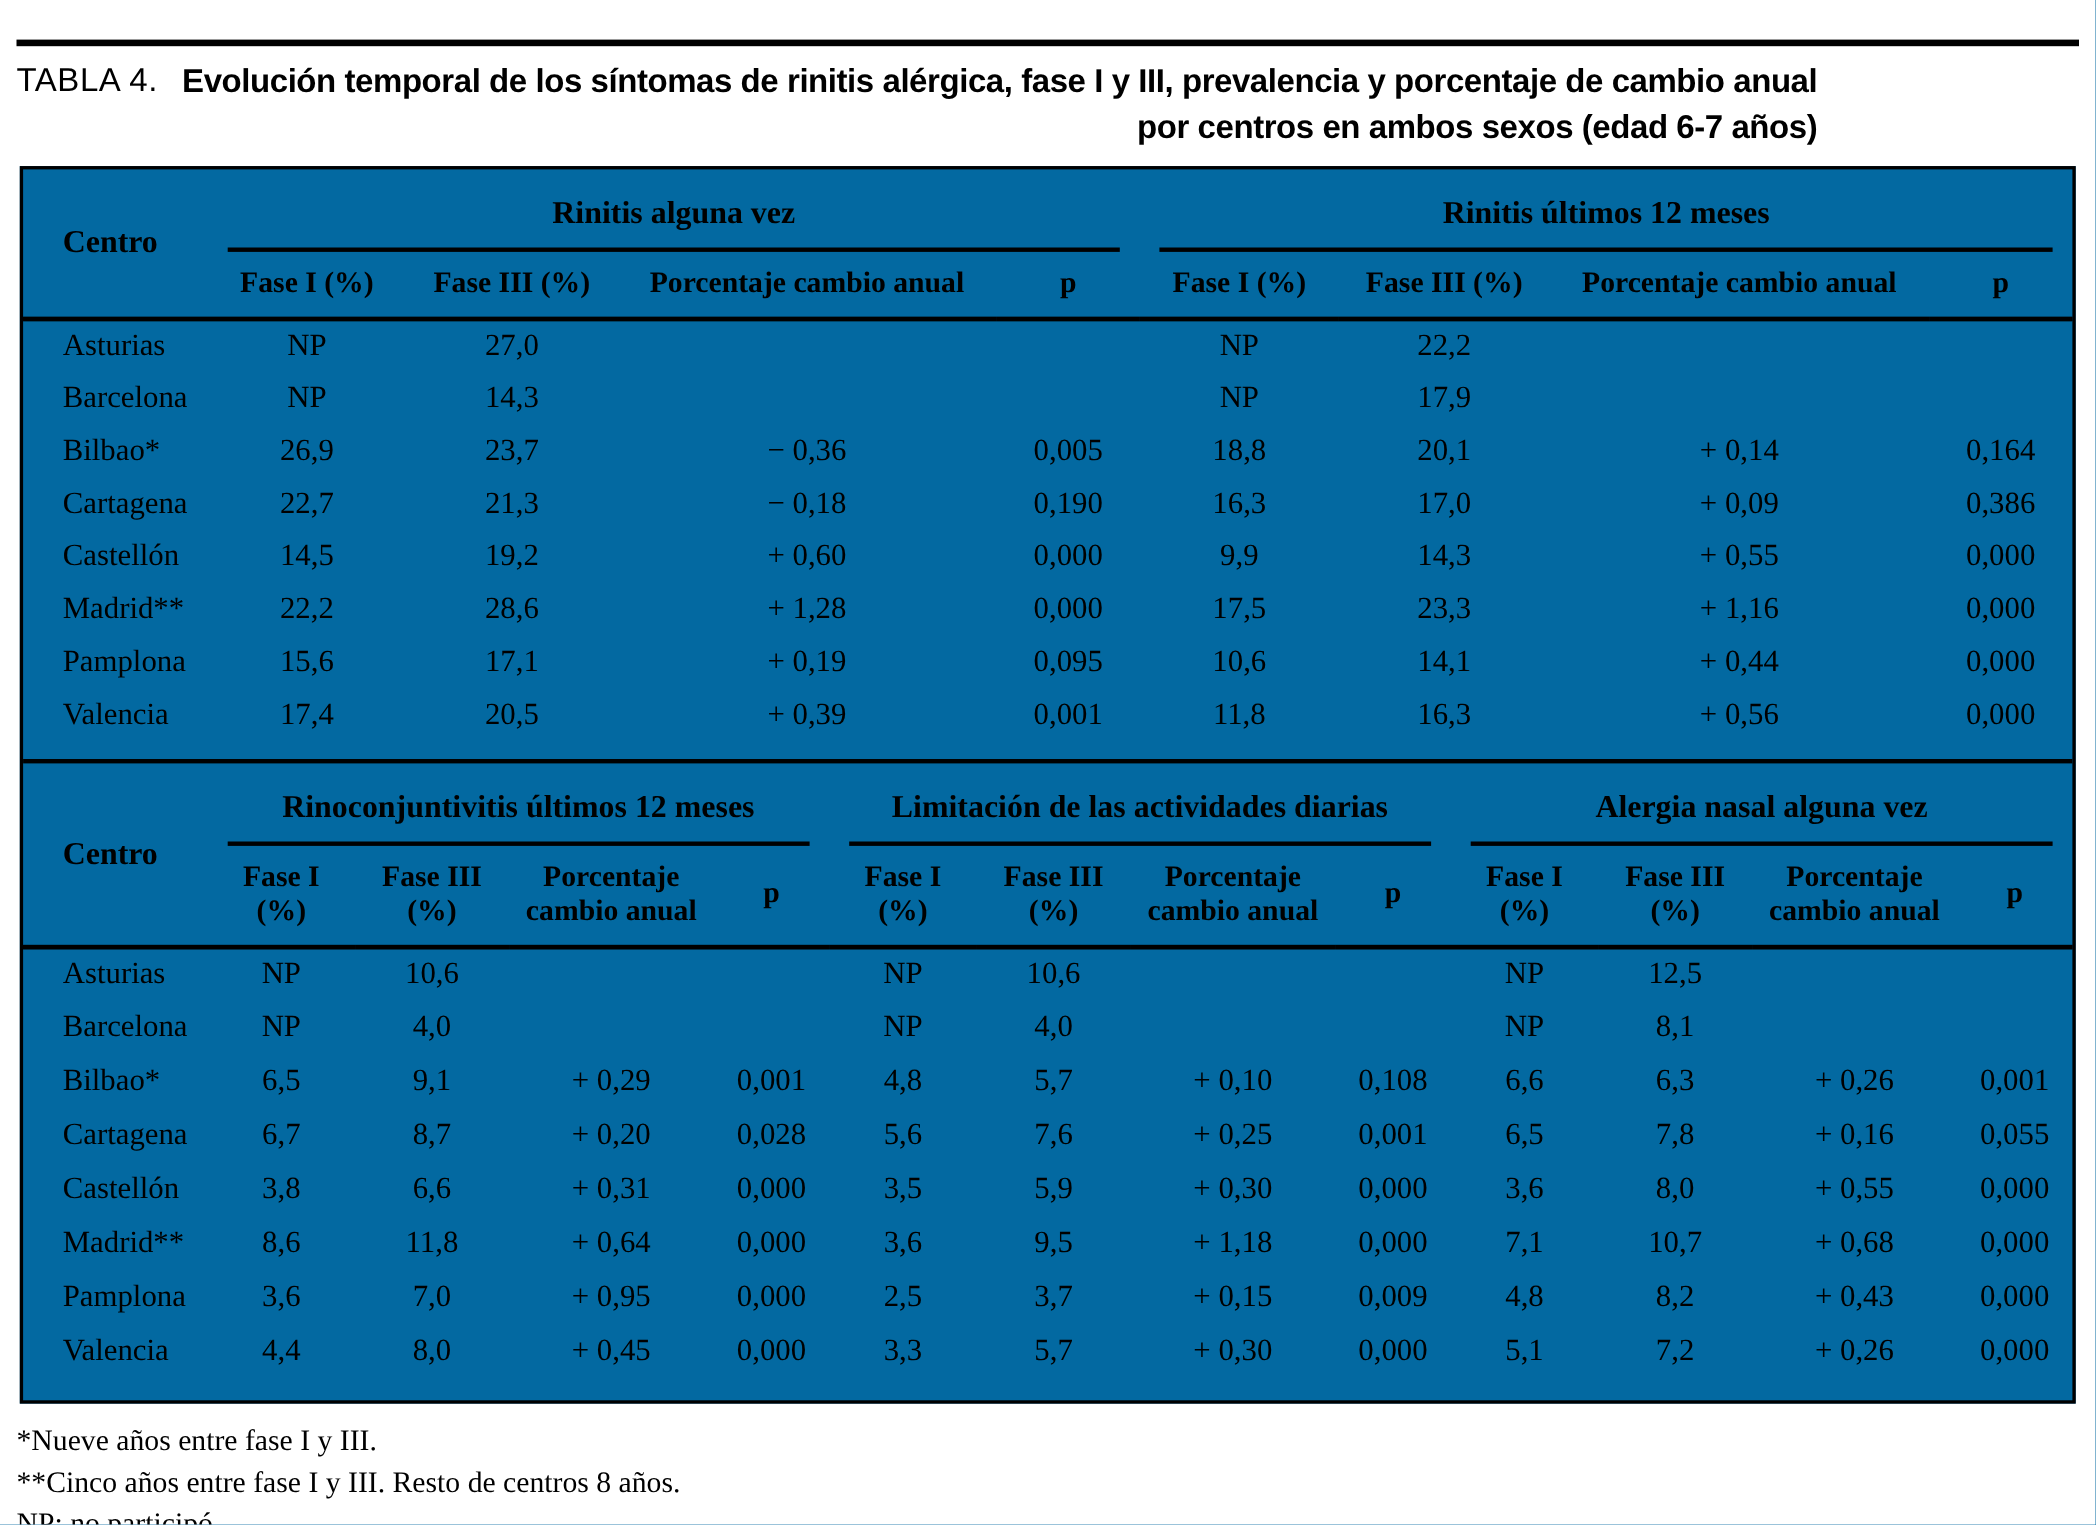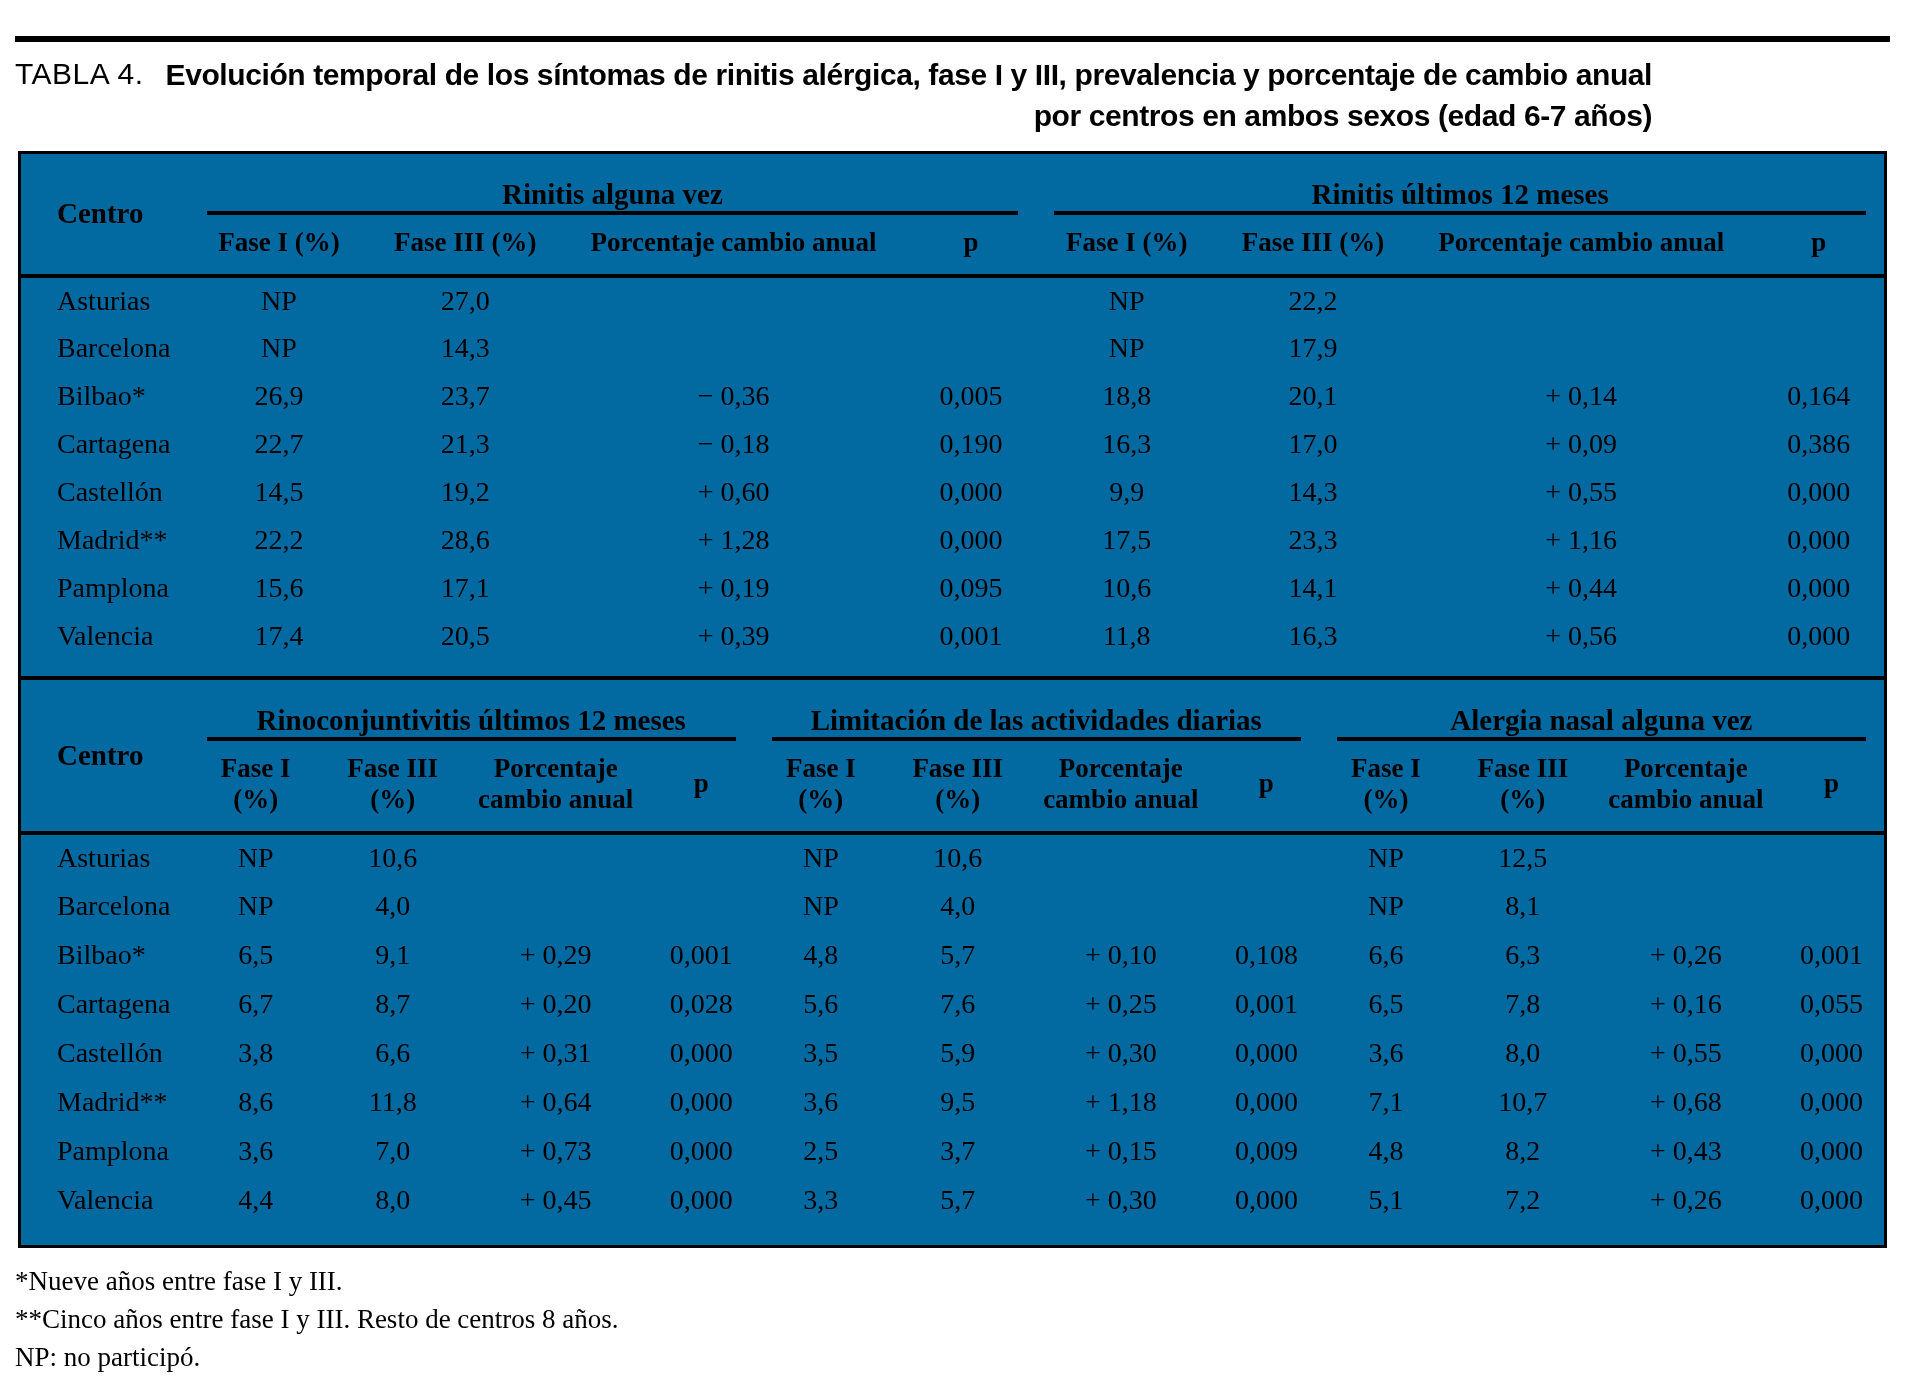--- a/index.html
+++ b/index.html
@@ -46,21 +46,21 @@
   td, th { overflow: visible; white-space: nowrap; }
 
   .centro-head {
     text-align: left; font-size: 29px;
     padding-left: 36px; vertical-align: middle;
   }
   .group-head { vertical-align: top; padding-top: 24px; }
   .group-head .group-inner {
     font-size: 29px; text-align: center;
     border-bottom: 4px solid #000;
-    margin: 0 18px;
+    padding-bottom: 14px; margin: 0 18px;
   }
   .sub-head {
     font-size: 27px; text-align: center;
     padding: 12px 0 16px 0; vertical-align: middle;
   }
   .sub-head .l2 { display: block; }
   .p-head { vertical-align: middle; }
 
   tbody td {
     font-size: 28px; text-align: center;
@@ -363,21 +363,21 @@
           <td>0,000</td>
           <td>7,1</td>
           <td>10,7</td>
           <td>+ 0,68</td>
           <td>0,000</td>
         </tr>
         <tr>
           <td class="centro-cell">Pamplona</td>
           <td>3,6</td>
           <td>7,0</td>
-          <td>+ 0,73</td>
+          <td>+ 0,95</td>
           <td>0,000</td>
           <td>2,5</td>
           <td>3,7</td>
           <td>+ 0,15</td>
           <td>0,009</td>
           <td>4,8</td>
           <td>8,2</td>
           <td>+ 0,43</td>
           <td>0,000</td>
         </tr>

